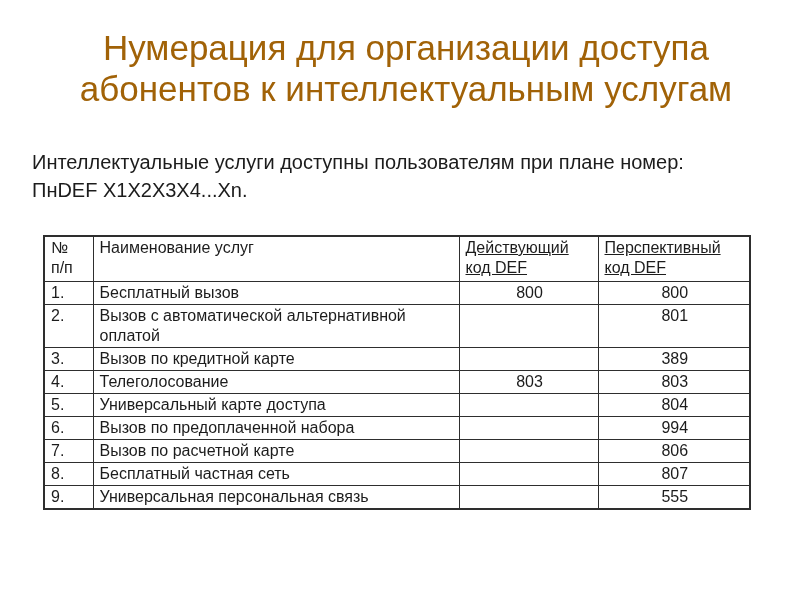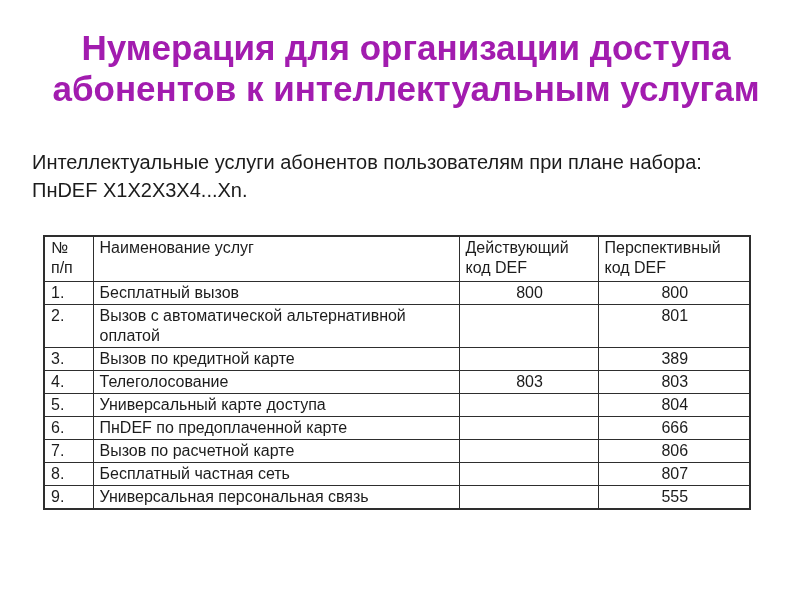--- a/index.html
+++ b/index.html
@@ -20,23 +20,23 @@
     height: 600px;
     background: #ffffff;
   }
   .title {
     position: absolute;
     top: 27px;
     left: 22px;
     right: 10px;
     text-align: center;
     font-size: 35px;
-    font-weight: bold;
+    font-weight: normal;
     line-height: 1.18;
-    color: #a21caf;
+    color: #a16207;
     white-space: pre-line;
   }
   .intro {
     position: absolute;
     top: 148px;
     left: 32px;
     right: 40px;
     font-size: 20px;
     line-height: 1.4;
     color: #1c1c1c;
@@ -62,20 +62,21 @@
     overflow: hidden;
   }
   table.services th {
     font-weight: normal;
     text-align: left;
     white-space: pre-line;
     height: 42px;
   }
   th.col-current, th.col-future {
     text-align: center;
+    text-decoration: underline;
   }
   td.cell-num {
     text-align: left;
   }
   td.cell-code {
     text-align: center;
     margin-top: 43px;
   }
   col.c-num    { width: 49px; }
   col.c-name   { width: 366px; }
@@ -83,21 +84,21 @@
   col.c-fut    { width: 152px; }
 </style>
 </head>
 <body>
 
 <div class="slide">
 
   <div class="title">Нумерация для организации доступа
 абонентов к интеллектуальным услугам</div>
 
-  <div class="intro">Интеллектуальные услуги абонентов пользователям при плане набора:
+  <div class="intro">Интеллектуальные услуги доступны пользователям при плане номер:
 ПнDEF X1X2X3X4...Xn.</div>
 
   <table class="services">
     <colgroup>
       <col class="c-num">
         <col class="c-name">
         <col class="c-cur">
         <col class="c-fut">
     </colgroup>
     <thead>
@@ -137,23 +138,23 @@
         <td class="cell-code">803</td>
       </tr>
       <tr>
         <td class="cell-num">5.</td>
         <td class="cell-name">Универсальный карте доступа</td>
         <td class="cell-code"></td>
         <td class="cell-code">804</td>
       </tr>
       <tr>
         <td class="cell-num">6.</td>
-        <td class="cell-name">ПнDEF по предоплаченной карте</td>
+        <td class="cell-name">Вызов по предоплаченной набора</td>
         <td class="cell-code"></td>
-        <td class="cell-code">666</td>
+        <td class="cell-code">994</td>
       </tr>
       <tr>
         <td class="cell-num">7.</td>
         <td class="cell-name">Вызов по расчетной карте</td>
         <td class="cell-code"></td>
         <td class="cell-code">806</td>
       </tr>
       <tr>
         <td class="cell-num">8.</td>
         <td class="cell-name">Бесплатный частная сеть</td>

